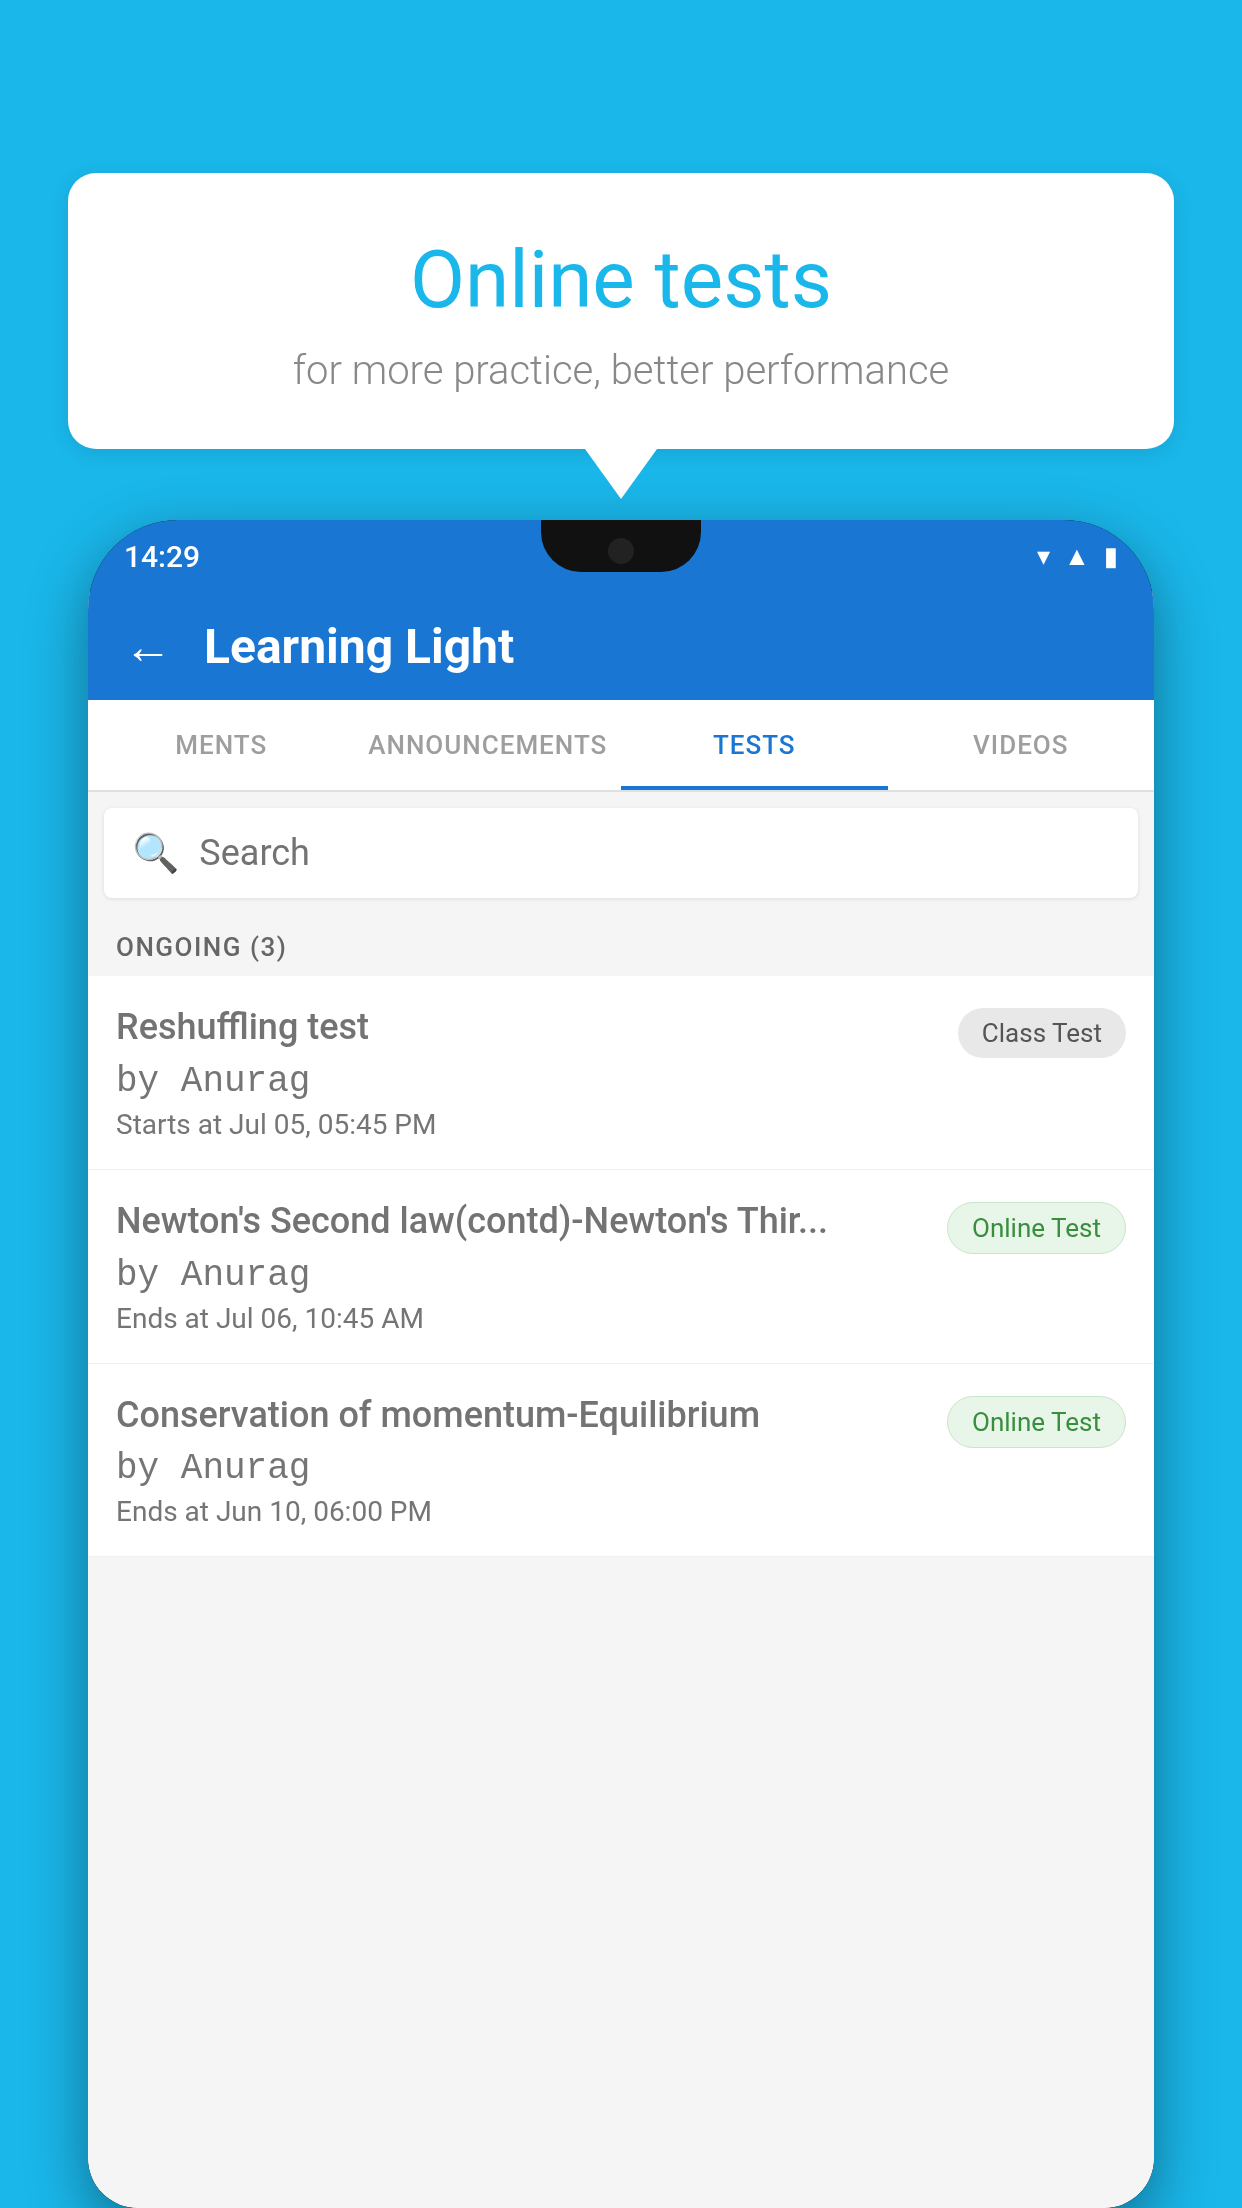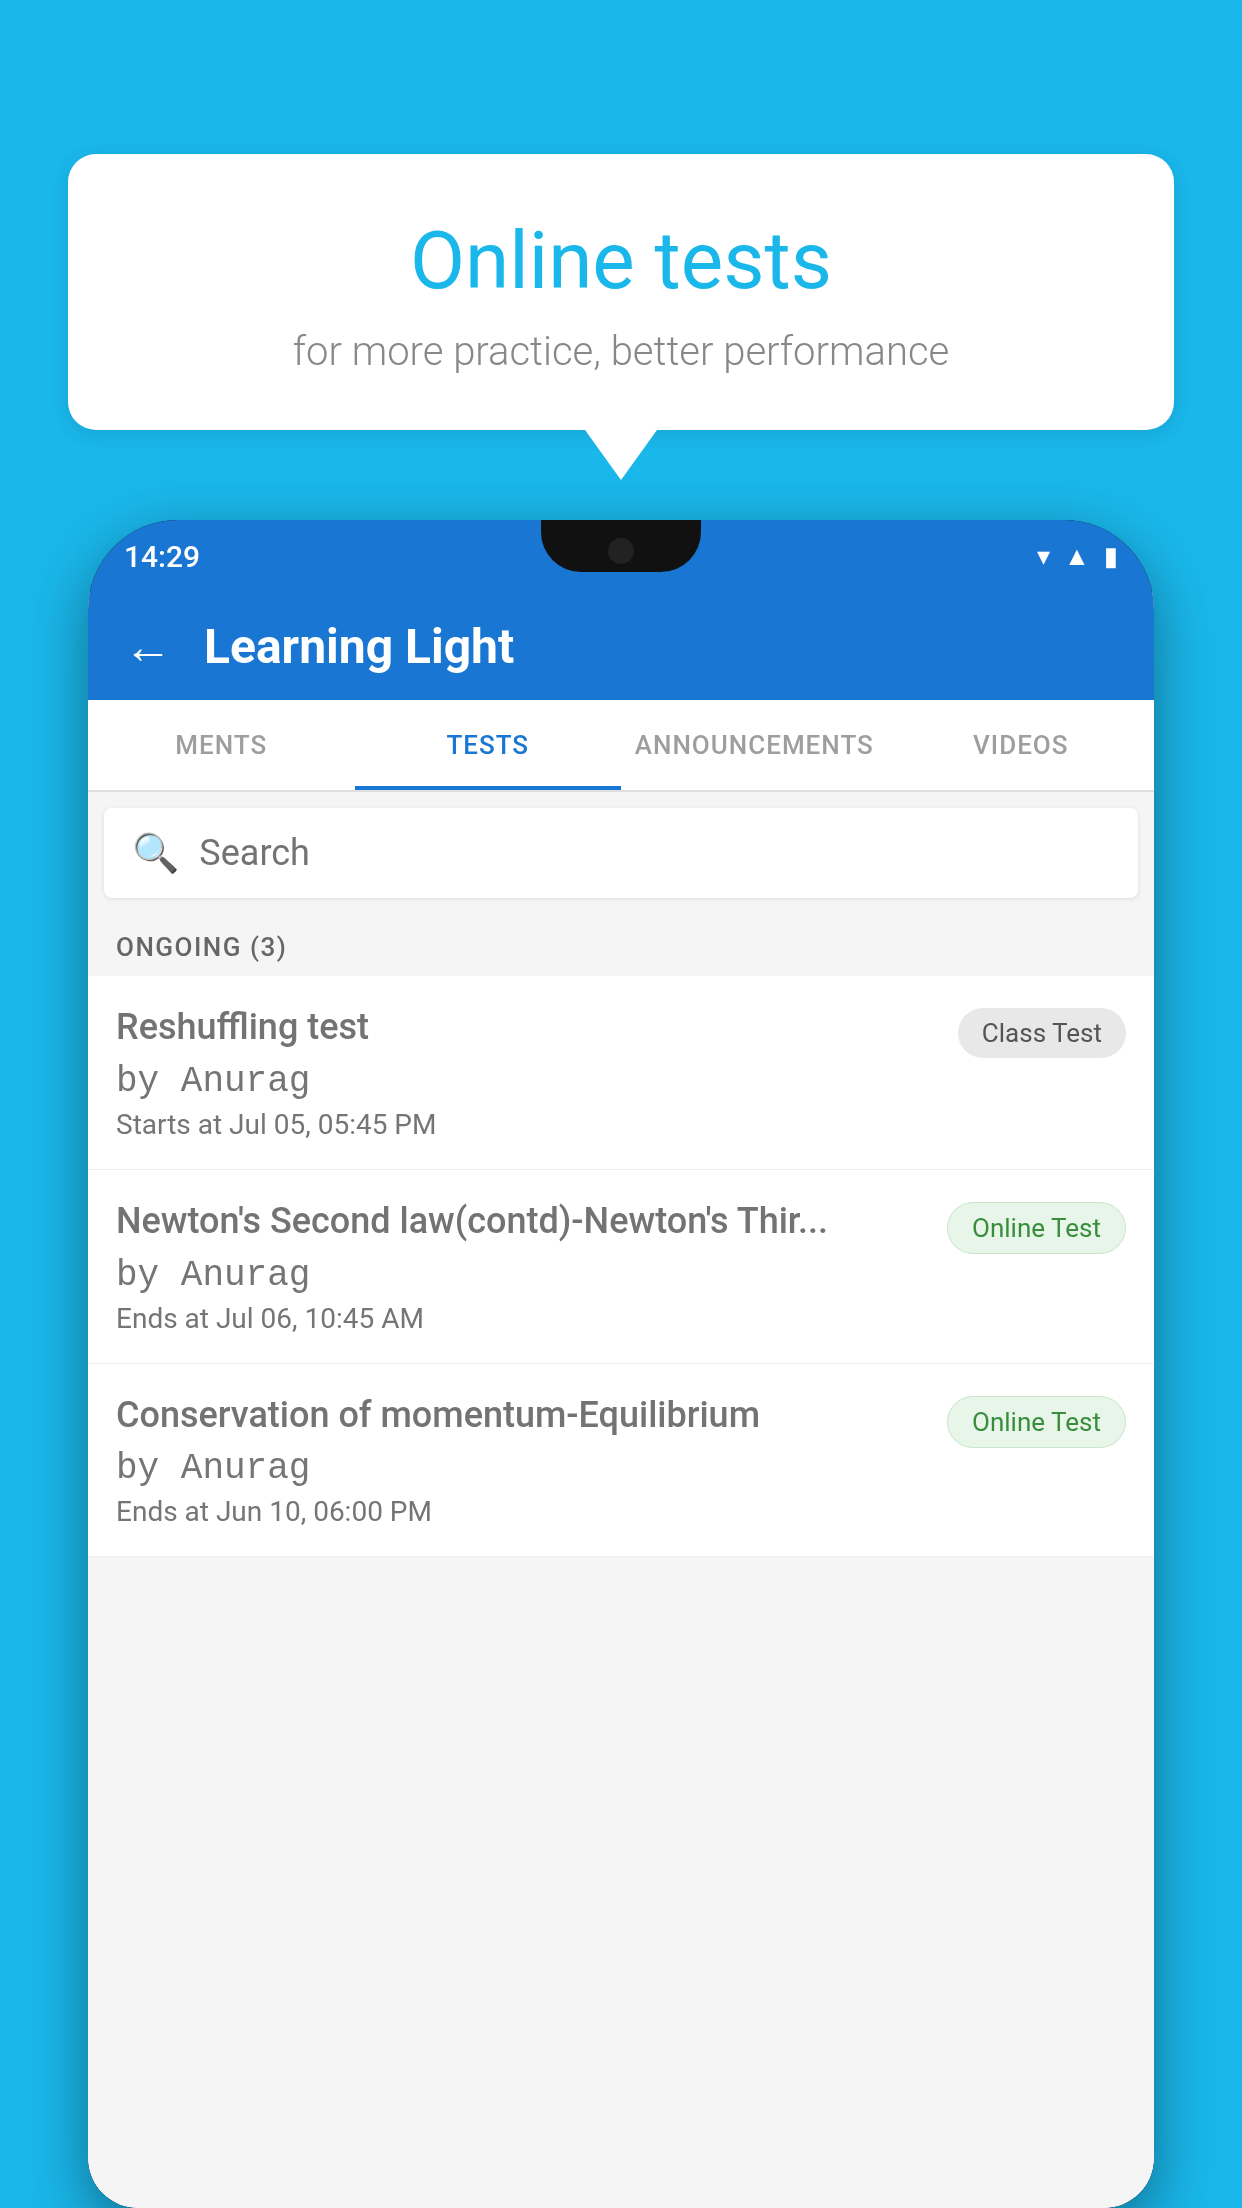--- a/index.html
+++ b/index.html
@@ -9,21 +9,21 @@
       height: 2208px;
       background-color: #1ab7ea;
       font-family: 'Roboto', Arial, sans-serif;
       overflow: hidden;
       position: relative;
     }
 
     
     .speech-bubble-container {
       position: absolute;
-      top: 154px;
+      top: 173px;
       left: 68px;
       right: 68px;
     }
 
     .speech-bubble {
       background: white;
       border-radius: 28px;
       padding: 60px 60px 55px;
       text-align: center;
       box-shadow: 0 4px 20px rgba(0,0,0,0.1);
@@ -324,25 +324,25 @@
 
     <div class="app-bar">
       <span class="back-arrow">←</span>
       <span class="app-bar-title">Learning Light</span>
     </div>
 
     <div class="tabs-bar">
       <div class="tab-item">
         <span>MENTS</span>
       </div>
+      <div class="tab-item">
+        <span>ANNOUNCEMENTS</span>
+      </div>
       <div class="tab-item active">
         <span>TESTS</span>
-      </div>
-      <div class="tab-item">
-        <span>ANNOUNCEMENTS</span>
       </div>
       <div class="tab-item">
         <span>VIDEOS</span>
       </div>
     </div>
 
     <div class="phone-content">
 
       <div class="search-bar">
         <span class="search-icon-svg">🔍</span>

